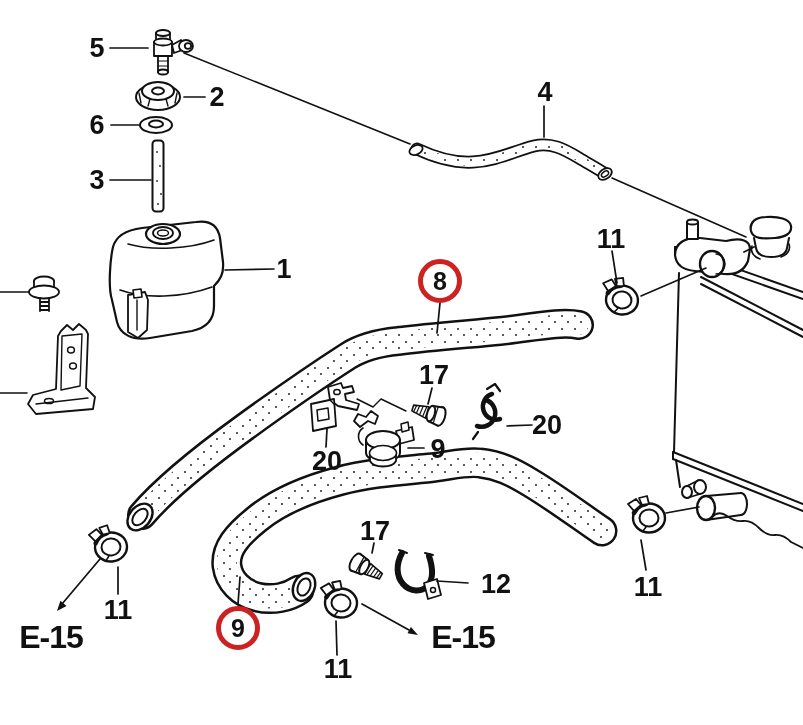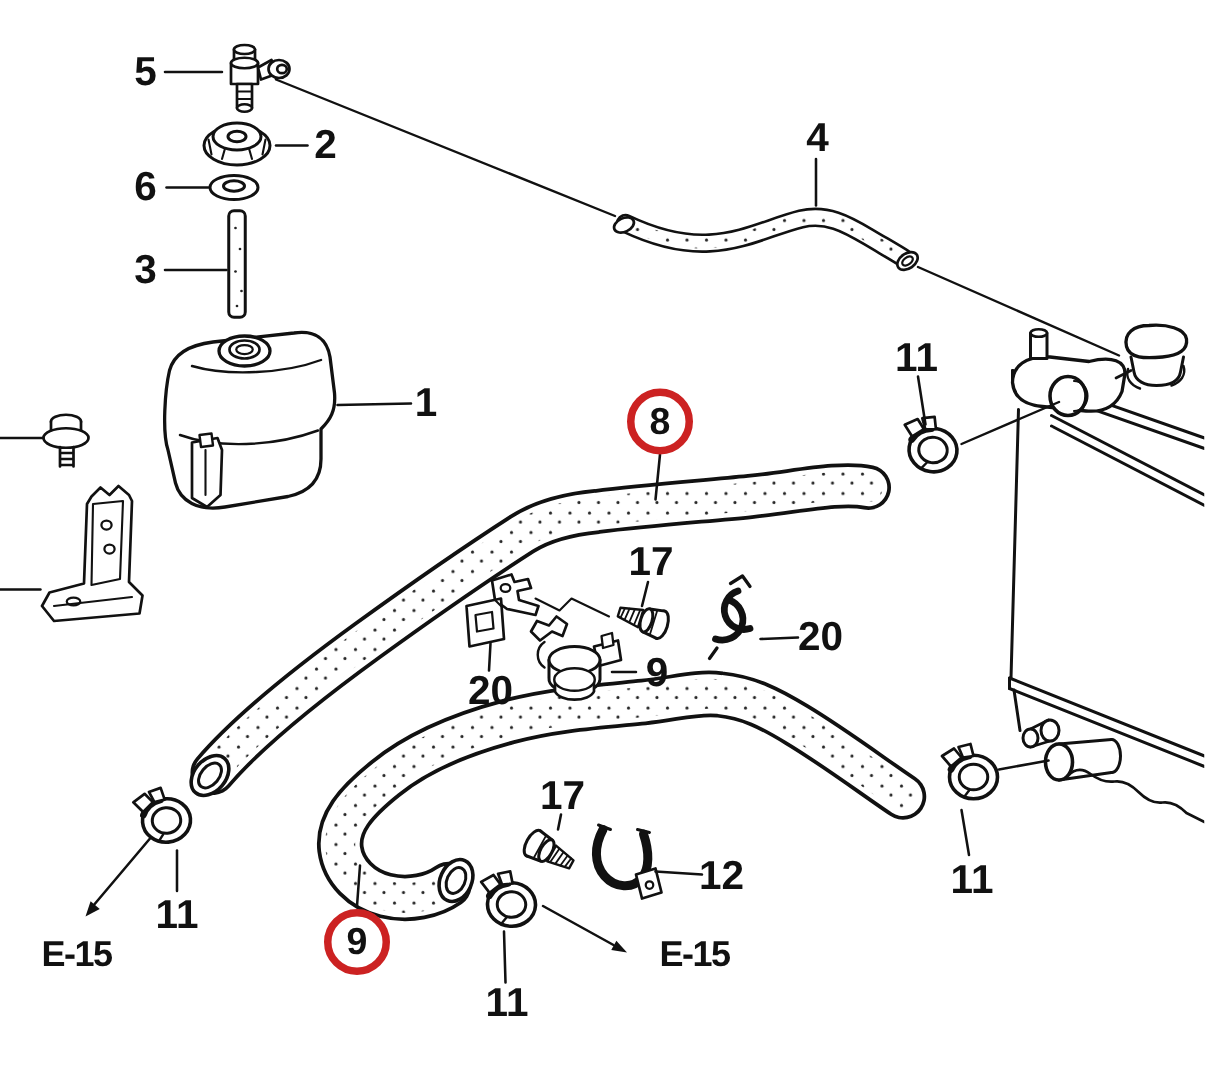--- a/index.html
+++ b/index.html
@@ -2,21 +2,21 @@
 <html><head>
 <meta charset="utf-8">
 <style>
   html,body{margin:0;padding:0;background:#ffffff;}
   #stage{position:relative;width:803px;height:725px;background:#ffffff;overflow:hidden;
          font-family:"Liberation Sans",sans-serif;}
   #art{position:absolute;left:0;top:0;}
   .lbl{position:absolute;transform:translate(-50%,-50%);color:#111;
        font-weight:bold;font-size:27px;line-height:1;white-space:nowrap;
        font-family:"Liberation Sans",sans-serif;}
-  .ref{font-size:24px;letter-spacing:-1px;}
+  .ref{font-size:32px;letter-spacing:-1px;}
   .circ{position:absolute;transform:translate(-50%,-50%);width:34px;height:34px;
         border:5px solid #cc2222;border-radius:50%;display:flex;
         align-items:center;justify-content:center;color:#111;
         font-weight:bold;font-size:25px;font-family:"Liberation Sans",sans-serif;}
 </style>
 </head>
 <body>
 
 <div id="stage">
 
@@ -272,21 +272,21 @@
 <div class="lbl" style="left:217px;top:97px">2</div>
 <div class="lbl" style="left:97px;top:125px">6</div>
 <div class="lbl" style="left:97px;top:180px">3</div>
 <div class="lbl" style="left:284px;top:269px">1</div>
 <div class="lbl" style="left:545px;top:92px">4</div>
 <div class="lbl" style="left:611px;top:239px">11</div>
 <div class="lbl" style="left:434px;top:375px">17</div>
 <div class="lbl" style="left:327px;top:461px">20</div>
 <div class="lbl" style="left:438px;top:449px">9</div>
 <div class="lbl" style="left:547px;top:425px">20</div>
-<div class="lbl" style="left:481px;top:584px">12</div>
+<div class="lbl" style="left:496px;top:584px">12</div>
 <div class="lbl" style="left:375px;top:531px">17</div>
 <div class="lbl" style="left:118px;top:610px">11</div>
 <div class="lbl" style="left:338px;top:669px">11</div>
 <div class="lbl" style="left:648px;top:587px">11</div>
 
 <div class="circ" style="left:440px;top:281px">
   <span>8</span>
 </div>
 <div class="circ" style="left:238px;top:628px">
   <span>9</span>

